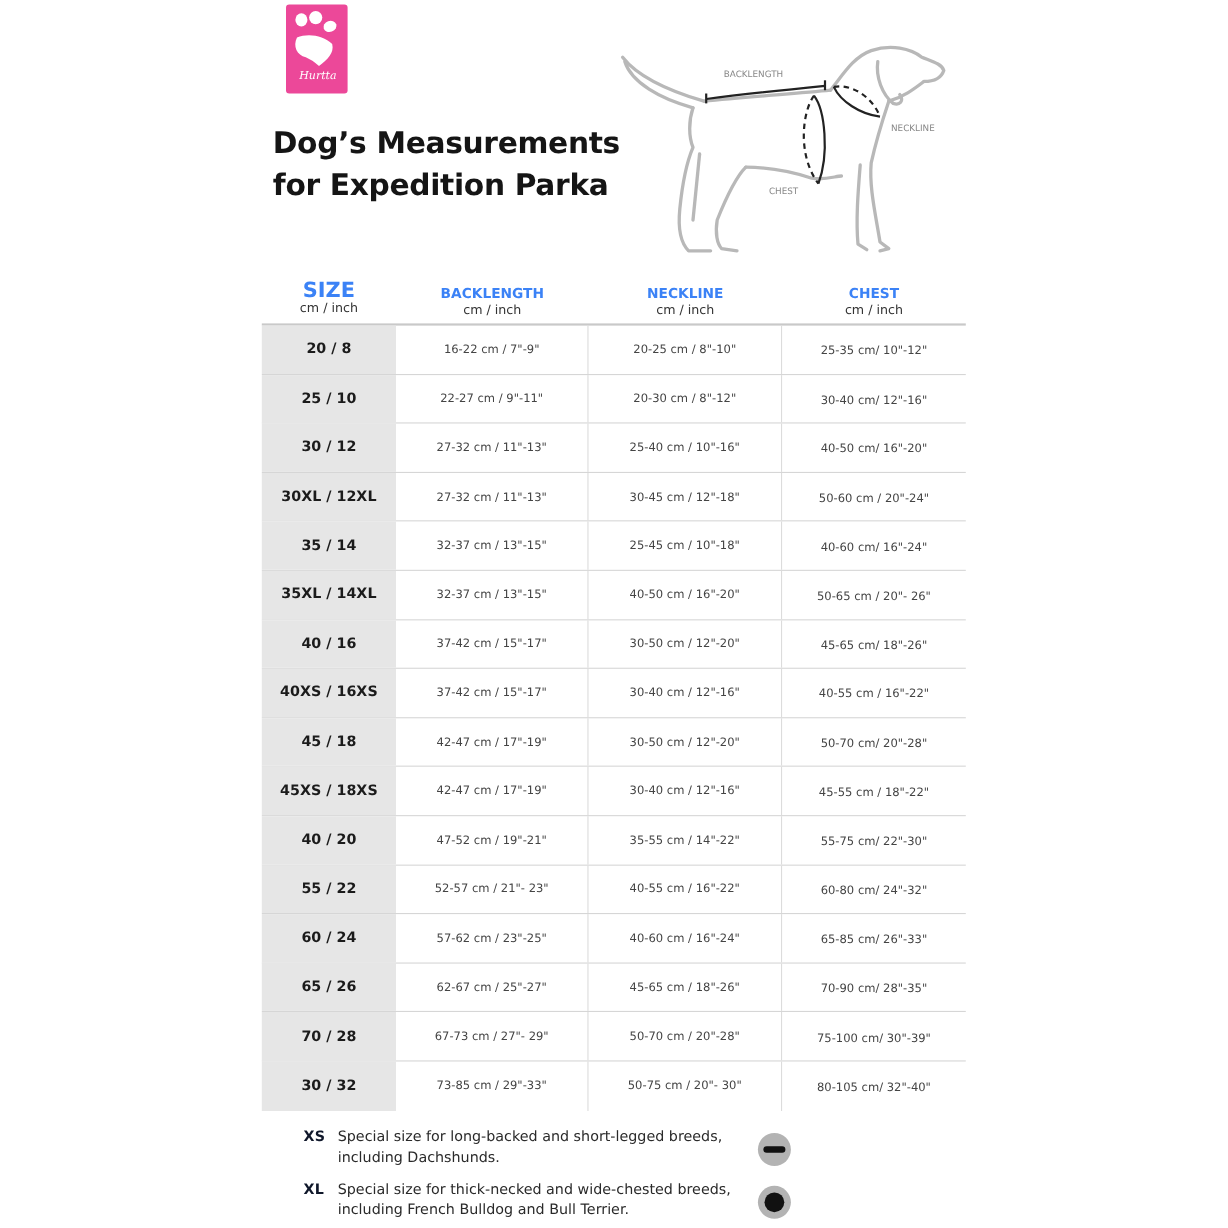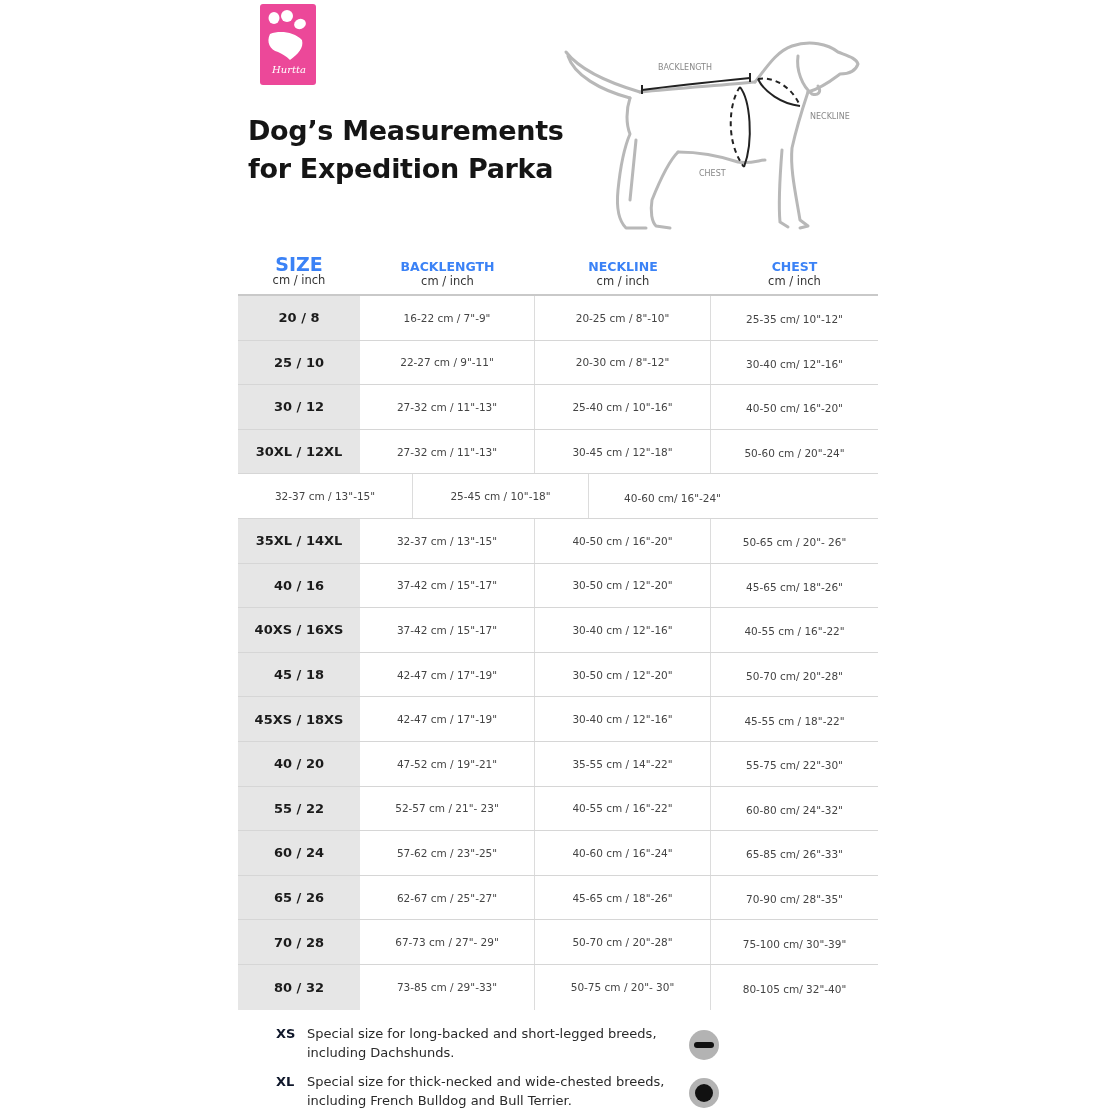--- a/index.html
+++ b/index.html
@@ -164,20 +164,21 @@
         <div class="cell c2">25-40 cm / 10"-16"</div>
         <div class="cell c3">40-50 cm/ 16"-20"</div>
       </div>
       <div class="row">
         <div class="cell c0 size">30XL / 12XL</div>
         <div class="cell c1">27-32 cm / 11"-13"</div>
         <div class="cell c2">30-45 cm / 12"-18"</div>
         <div class="cell c3">50-60 cm / 20"-24"</div>
       </div>
       <div class="row">
+        <div class="cell c0 size">35 / 14</div>
         <div class="cell c1">32-37 cm / 13"-15"</div>
         <div class="cell c2">25-45 cm / 10"-18"</div>
         <div class="cell c3">40-60 cm/ 16"-24"</div>
       </div>
       <div class="row">
         <div class="cell c0 size">35XL / 14XL</div>
         <div class="cell c1">32-37 cm / 13"-15"</div>
         <div class="cell c2">40-50 cm / 16"-20"</div>
         <div class="cell c3">50-65 cm / 20"- 26"</div>
       </div>
@@ -229,21 +230,21 @@
         <div class="cell c2">45-65 cm / 18"-26"</div>
         <div class="cell c3">70-90 cm/ 28"-35"</div>
       </div>
       <div class="row">
         <div class="cell c0 size">70 / 28</div>
         <div class="cell c1">67-73 cm / 27"- 29"</div>
         <div class="cell c2">50-70 cm / 20"-28"</div>
         <div class="cell c3">75-100 cm/ 30"-39"</div>
       </div>
       <div class="row">
-        <div class="cell c0 size">80 / 32</div>
+        <div class="cell c0 size">30 / 32</div>
         <div class="cell c1">73-85 cm / 29"-33"</div>
         <div class="cell c2">50-75 cm / 20"- 30"</div>
         <div class="cell c3">80-105 cm/ 32"-40"</div>
       </div>
     </div>
 </div>
 
 <div class="notes">
   <div class="note">
     <span class="code">XS</span>

